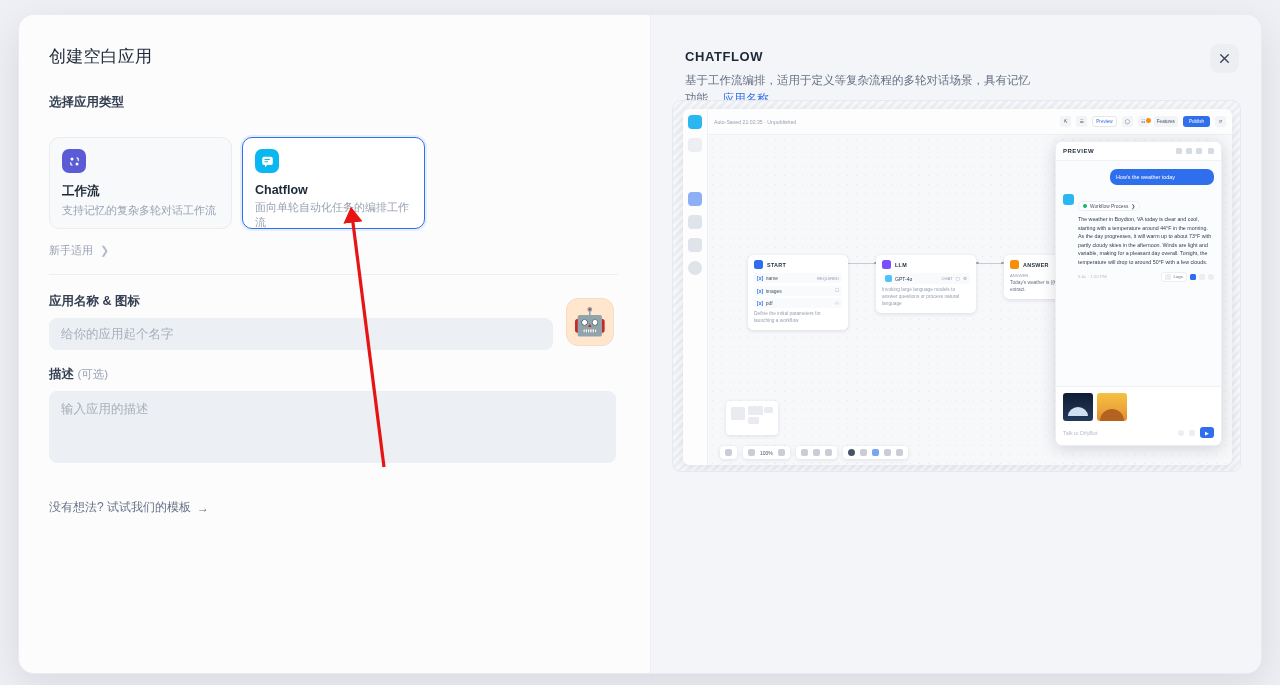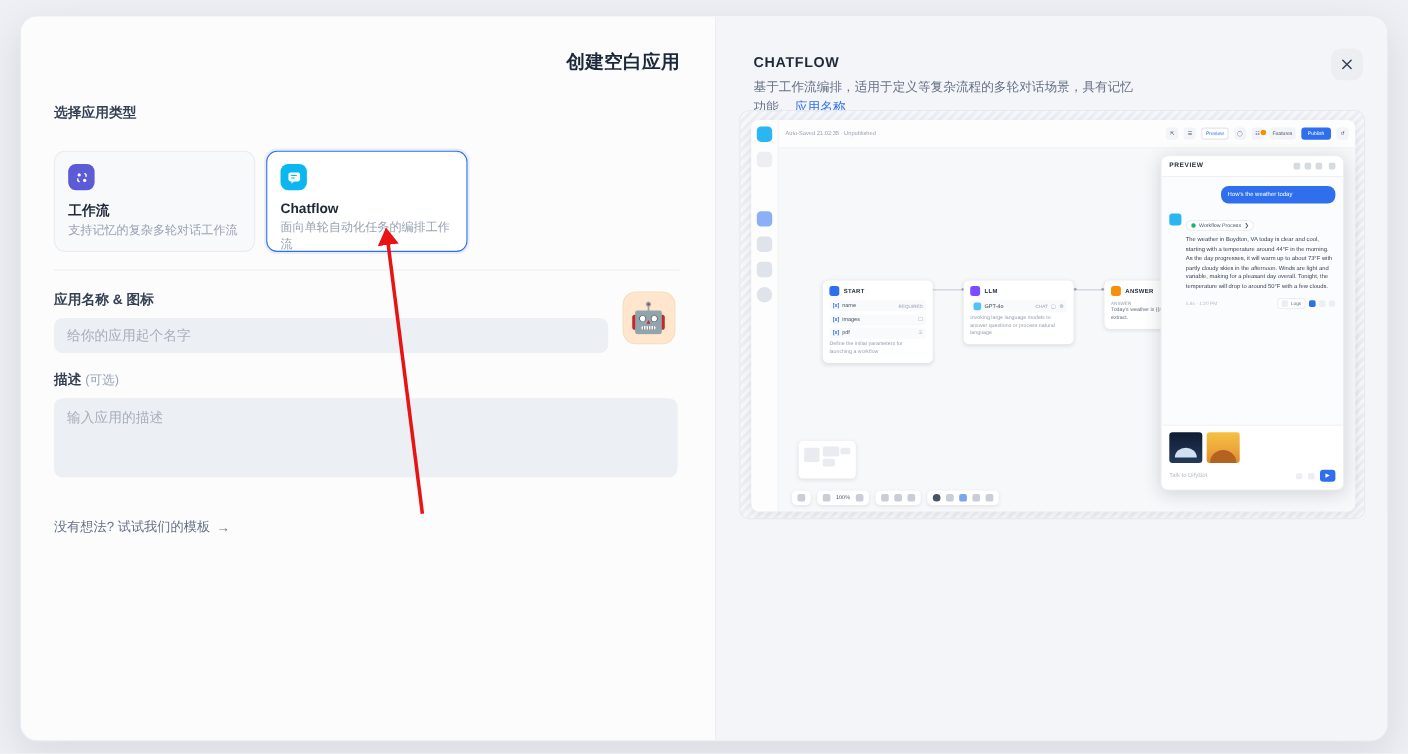--- a/index.html
+++ b/index.html
@@ -31,22 +31,22 @@
   .right-pane {
     flex: 1; height: 100%;
     background: #f4f5f8;
     border-left: 1px solid #eceef2;
     padding: 34px 0 0 0;
     position: relative;
   }
 
   
   .dialog-title {
-    font-size: 17px; font-weight: 700; color: #1d2939;
-    letter-spacing: .2px; margin-bottom: 26px; text-align: right;
+    font-size: 17px; font-weight: 400; color: #1d2939;
+    letter-spacing: .2px; margin-bottom: 26px;
   }
   .section-label {
     font-size: 12.5px; font-weight: 700; color: #354052;
     margin-bottom: 26px;
   }
   .type-cards { display: flex; gap: 10px; }
   .type-card {
     width: 183px; height: 92px;
     background: #f8f9fb;
     border: 1px solid #eaecf0;
@@ -75,21 +75,21 @@
   .novice-row .txt { font-size: 11px; color: #98a2b3; }
   .novice-row .chev { color: #b5bcc9; font-size: 11px; }
 
   .divider { height: 1px; background: #eceef2; margin: 16px 0 18px 0; }
 
   .field-label {
     font-size: 12.5px; font-weight: 700; color: #354052; margin-bottom: 8px;
   }
   .field-label .optional { font-weight: 400; color: #98a2b3; font-size: 11.5px; }
 
-  .name-row { display: flex; align-items: flex-start; gap: 13px; }
+  .name-row { display: flex; align-items: center; gap: 13px; }
   .name-input {
     width: 504px; height: 32px;
     background: #eceff3; border: 1px solid #eceff3; border-radius: 8px;
     padding: 0 11px; font-size: 12.5px; color: #1d2939;
     font-family: inherit;
   }
   .name-input::placeholder { color: #a7aebb; }
   .app-avatar {
     width: 48px; height: 48px; border-radius: 12px;
     background: #ffe6cc;
@@ -354,20 +354,24 @@
               <rect x="7" y="8" width="9" height="1.7" rx=".85" fill="#0ab7f0"></rect>
               <rect x="7" y="11.6" width="6" height="1.7" rx=".85" fill="#0ab7f0"></rect>
             </svg>
           </div>
           <div class="tc-title">Chatflow</div>
           <div class="tc-desc">面向单轮自动化任务的编排工作流</div>
         </div>
 
       </div>
 
+      <div class="novice-row">
+        <span class="txt">新手适用</span>
+        <span class="chev">❯</span>
+      </div>
 
       <div class="divider"></div>
 
       <div class="field-label">
         <span>应用名称 &amp; 图标</span>
       </div>
 
       <div class="name-row">
         <input class="name-input" type="text" placeholder="给你的应用起个名字" value="" style="">
         <div class="app-avatar">

